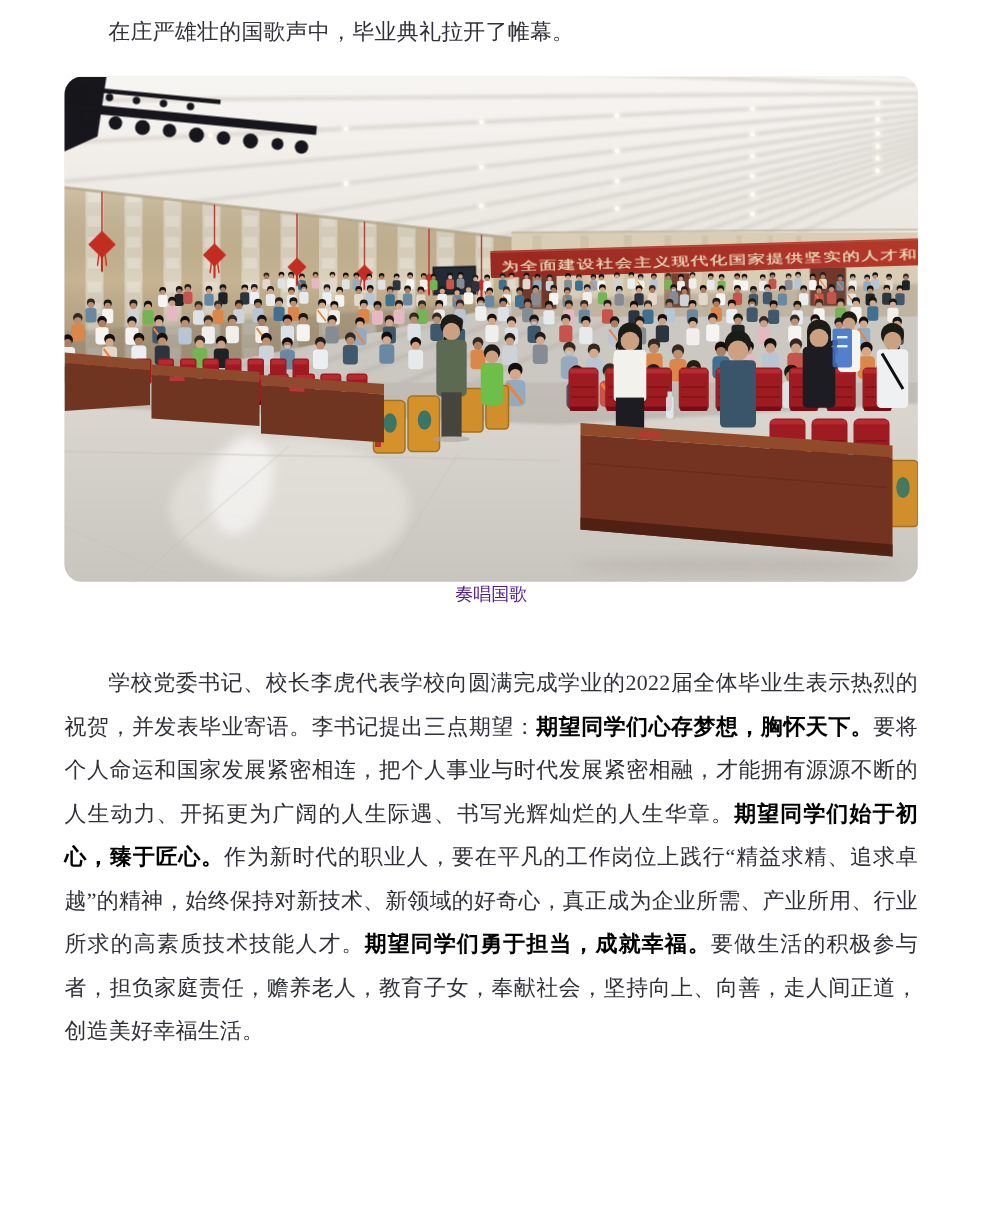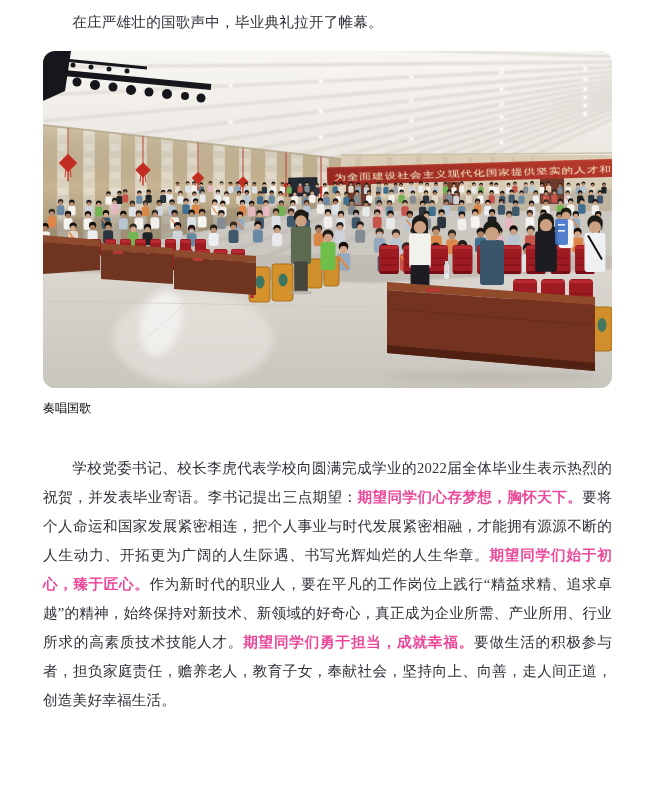--- a/index.html
+++ b/index.html
@@ -3,26 +3,26 @@
 <meta charset="utf-8">
 <style>
   html,body{margin:0;padding:0;background:#ffffff;}
   .page{width:671px;height:811px;background:#ffffff;overflow:hidden;
         font-family:"Liberation Serif","DejaVu Serif",serif;}
   .content{padding:8px 59px 0 43px;width:569px;}
   p.art{margin:0;font-size:14.6px;line-height:29px;color:#30303a;
         text-align:justify;text-indent:2em;letter-spacing:.2px;}
   #p2{margin-top:24px;}
   #p3{margin-top:37px;}
-  .bd{font-weight:700;color:#ec4899;}
+  .bd{font-weight:700;color:#000000;}
   figure.photo{margin:14px 0 0 0;width:569px;height:337px;border-radius:12px;
         overflow:hidden;position:relative;background:#e9e6e1;}
   #photo-svg{display:block;filter:saturate(1.03) blur(.35px);}
-  .caption{margin-top:12px;width:569px;text-align:left;font-size:12px;
-        line-height:17px;color:#000000;}
+  .caption{width:569px;text-align:center;font-size:12px;
+        line-height:17px;color:#4c1d95;}
 </style>
 </head>
 <body>
 
 <div class="page">
   <div class="content">
 
     <p class="art" id="p1">在庄严雄壮的国歌声中，毕业典礼拉开了帷幕。</p>
 
     <figure class="photo">

